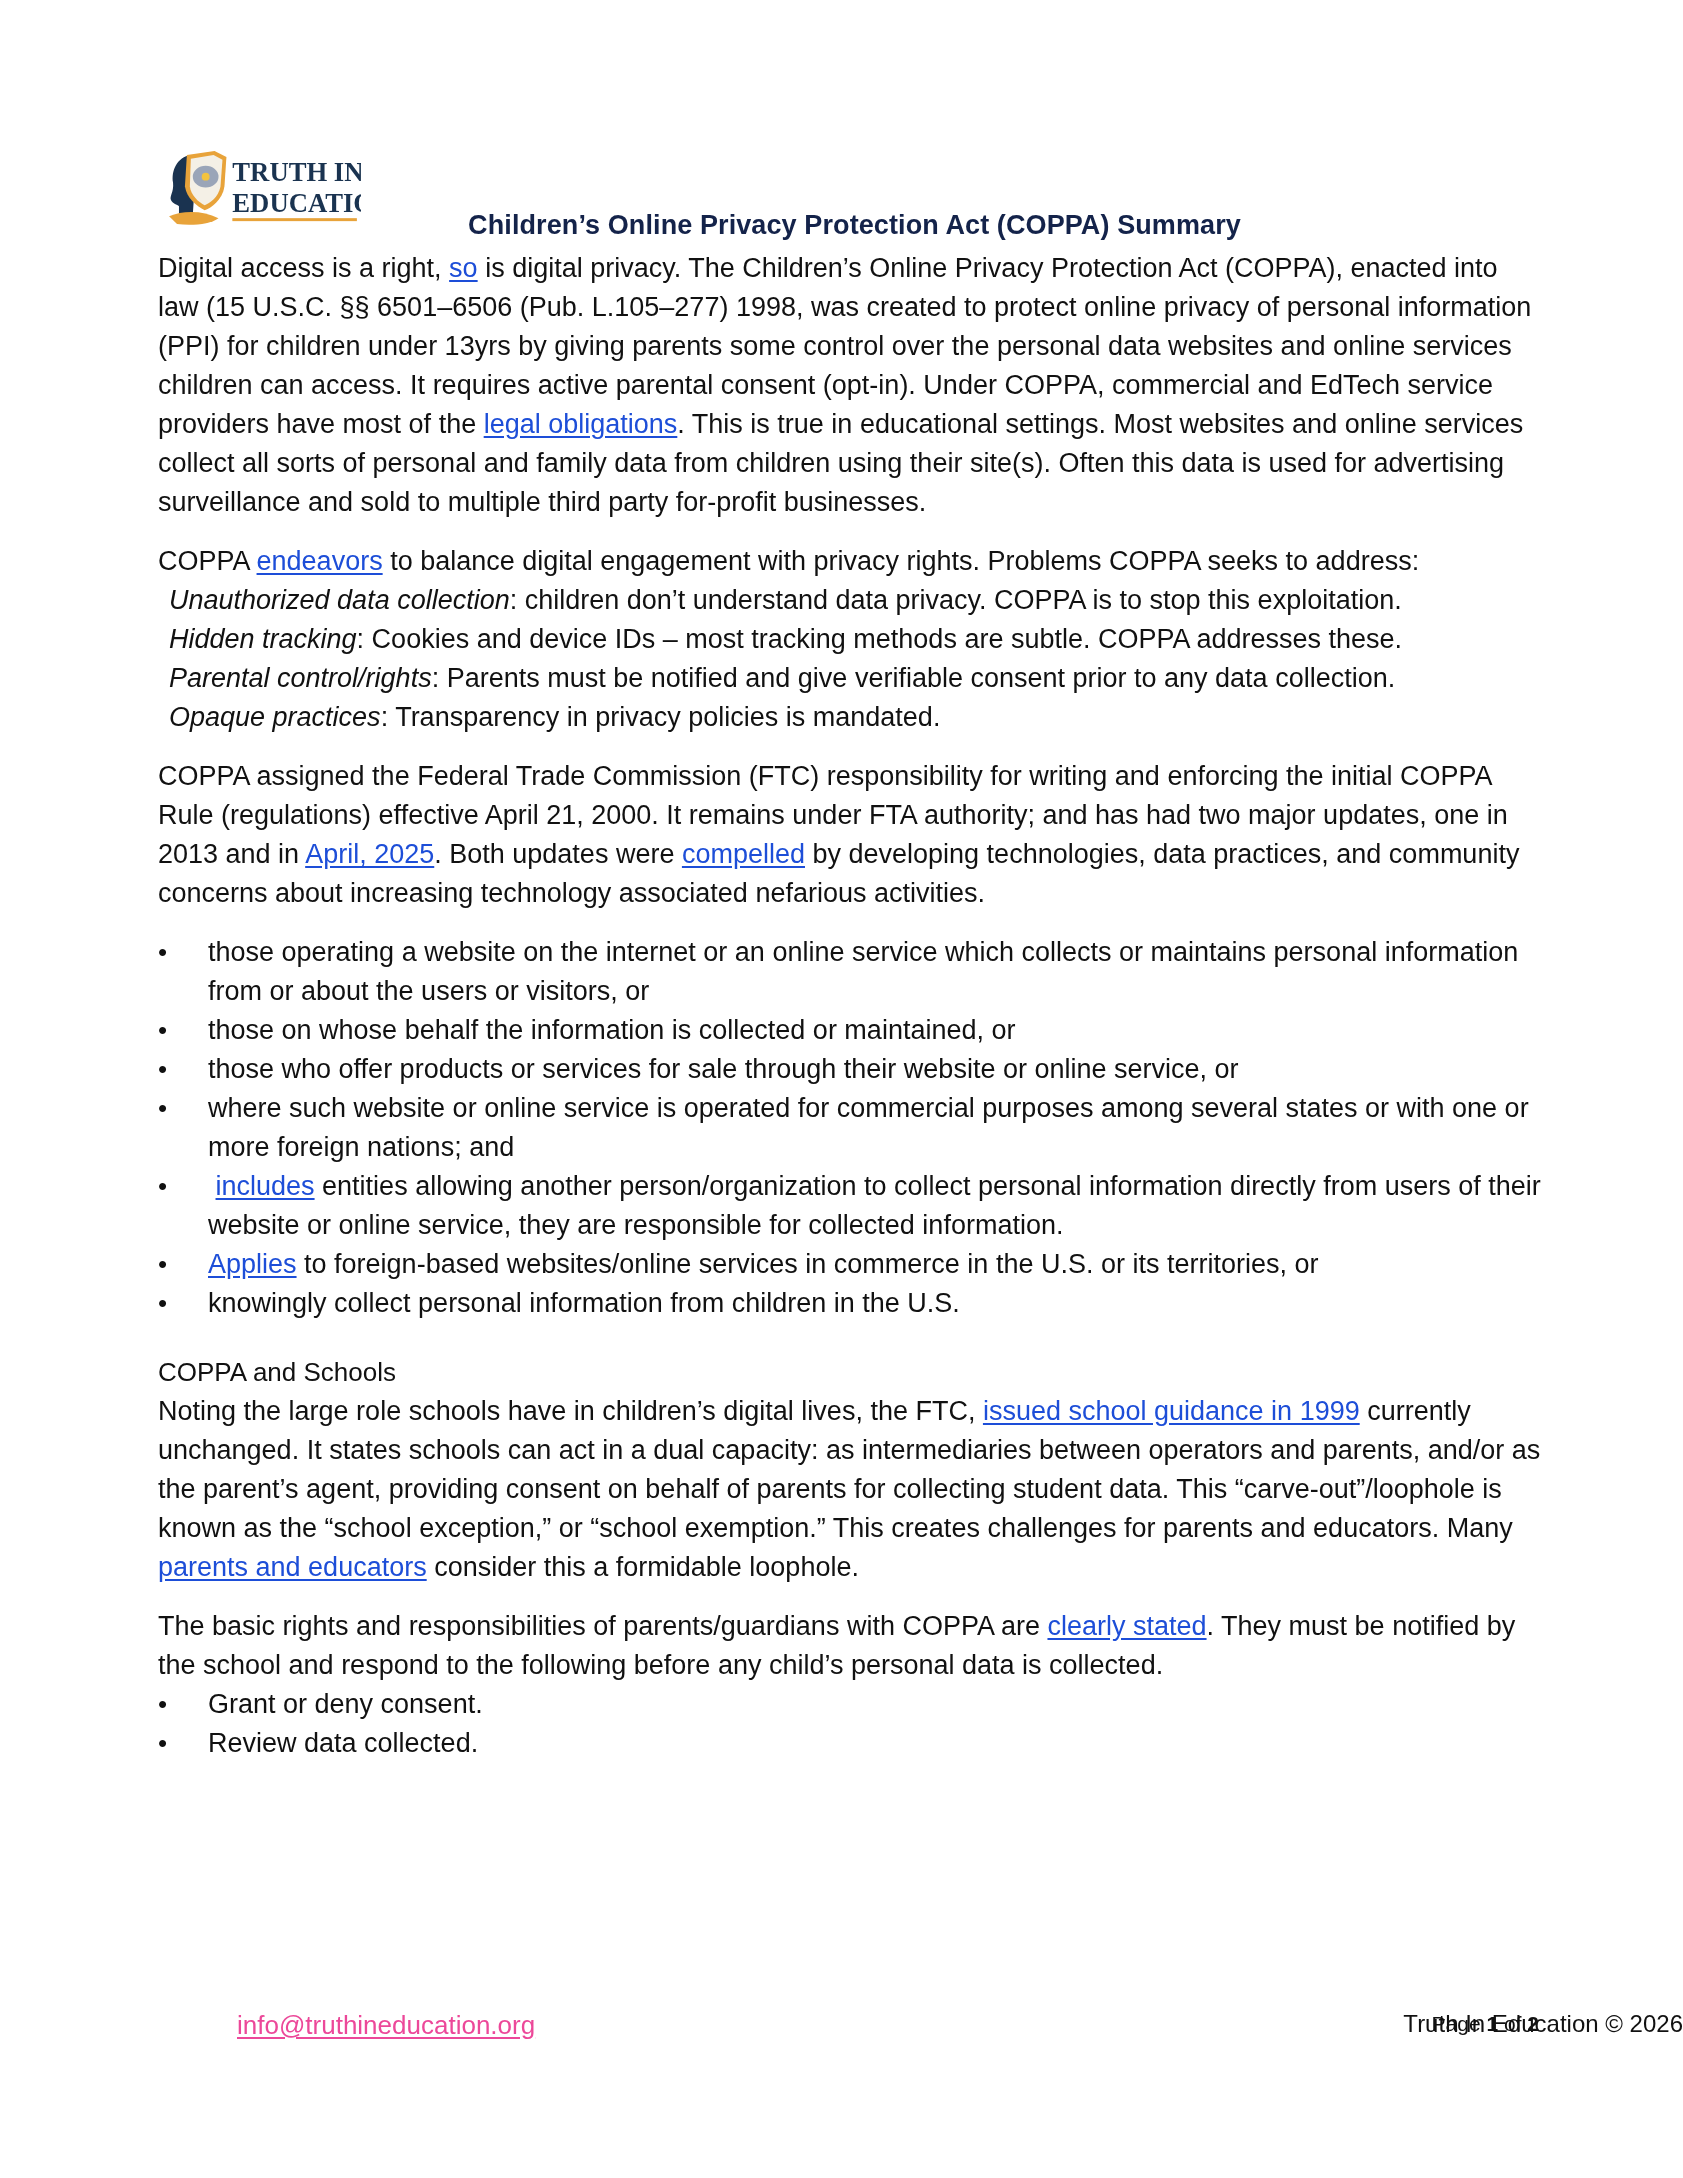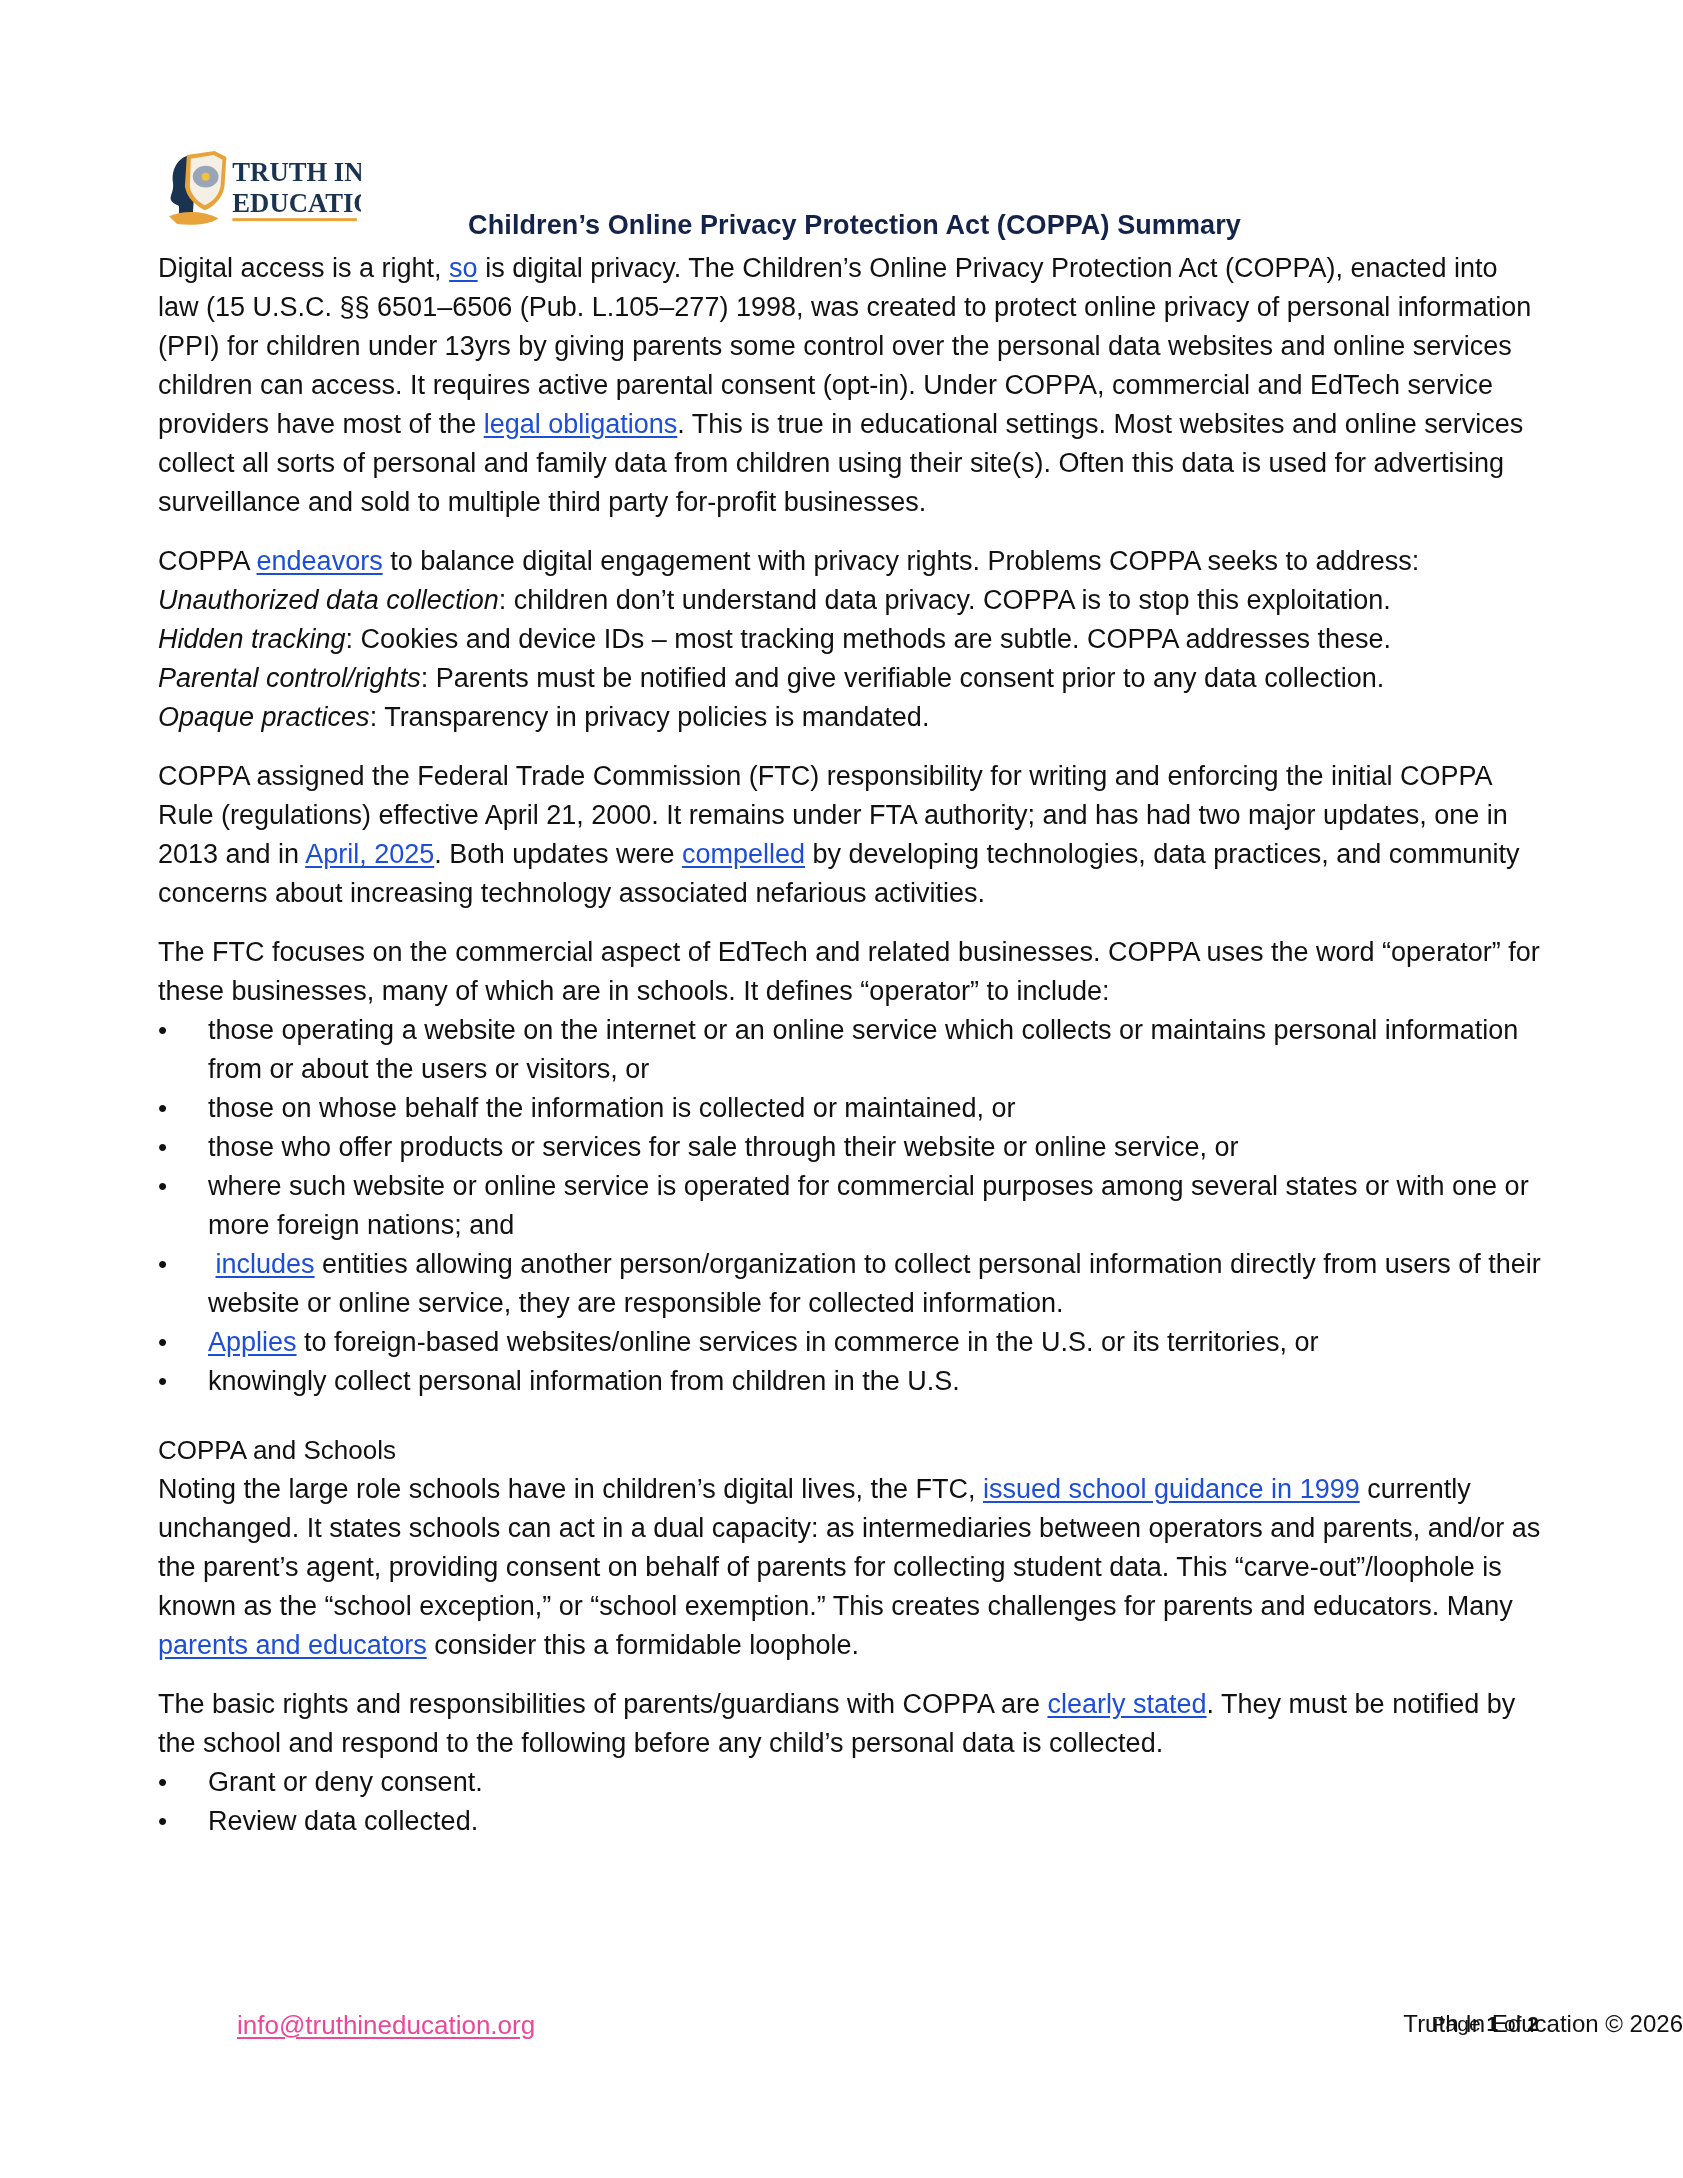--- a/index.html
+++ b/index.html
@@ -12,21 +12,21 @@
 
   .doc-title { position: absolute; left: 13px; width: 1683px; top: 210px; text-align: center;
                font-weight: bold; font-size: 27px; color: #14234a; letter-spacing: 0.1px; }
 
   .body { position: absolute; left: 158px; top: 249px; width: 1386px;
           font-size: 27px; line-height: 39px; }
   .body p { margin: 0; }
   .gap { height: 20px; }
   .gap-lg { height: 30px; }
   a.link { color: #1d4ed8; text-decoration: underline; text-underline-offset: 3px; }
-  .it { font-style: italic; }
+  .it { font-style: italic; margin-left: 11px; }
 
   ul.bullets { list-style: none; margin: 0; padding: 0; }
   ul.bullets li { position: relative; padding-left: 50px; }
   ul.bullets li::before { content: "\2022"; position: absolute; left: 0; top: 0; font-size: 26px; }
 
   .section-heading { font-size: 26px; margin: 0; }
 
   .footer { position: absolute; top: 2010px; left: 0; width: 1683px; height: 40px; font-size: 26px; }
   .footer .email { position: absolute; left: 237px; top: 0; color: #ec4899; text-decoration: underline; text-underline-offset: 3px; }
   .footer .copy { position: absolute; left: 0; width: 1683px; text-align: right; top: 0; padding-left: 89px; box-sizing: border-box; font-size: 24px; }
@@ -71,21 +71,20 @@
     <p><span class="it">Opaque practices</span><span>: Transparency in privacy policies is mandated.</span></p>
 
     <div class="gap"></div>
 
     <p>
       <span>COPPA assigned the Federal Trade Commission (FTC) responsibility for writing and enforcing the initial COPPA Rule (regulations) effective April 21, 2000. It remains under FTA authority; and has had two major updates, one in 2013 and in </span><a class="link">April, 2025</a><span>. Both updates were </span><a class="link">compelled</a><span> by developing technologies, data practices, and community concerns about increasing technology associated nefarious activities.</span>
     </p>
 
     <div class="gap"></div>
 
-    <p>The FTC focuses on the commercial aspect of EdTech and related businesses. COPPA uses the word “operator” for these businesses, many of which are in schools. It defines “operator” to include:</p>
     <ul class="bullets">
       <li><span>those operating a website on the internet or an online service which collects or maintains personal information from or about the users or visitors, or</span></li>
       <li><span>those on whose behalf the information is collected or maintained, or</span></li>
       <li><span>those who offer products or services for sale through their website or online service, or</span></li>
       <li><span>where such website or online service is operated for commercial purposes among several states or with one or more foreign nations; and</span></li>
       <li><span style="white-space:pre"> </span><a class="link">includes</a><span> entities allowing another person/organization to collect personal information directly from users of their website or online service, they are responsible for collected information.</span></li>
       <li><a class="link">Applies</a><span> to foreign-based websites/online services in commerce in the U.S. or its territories, or</span></li>
       <li><span>knowingly collect personal information from children in the U.S.</span></li>
     </ul>
 

